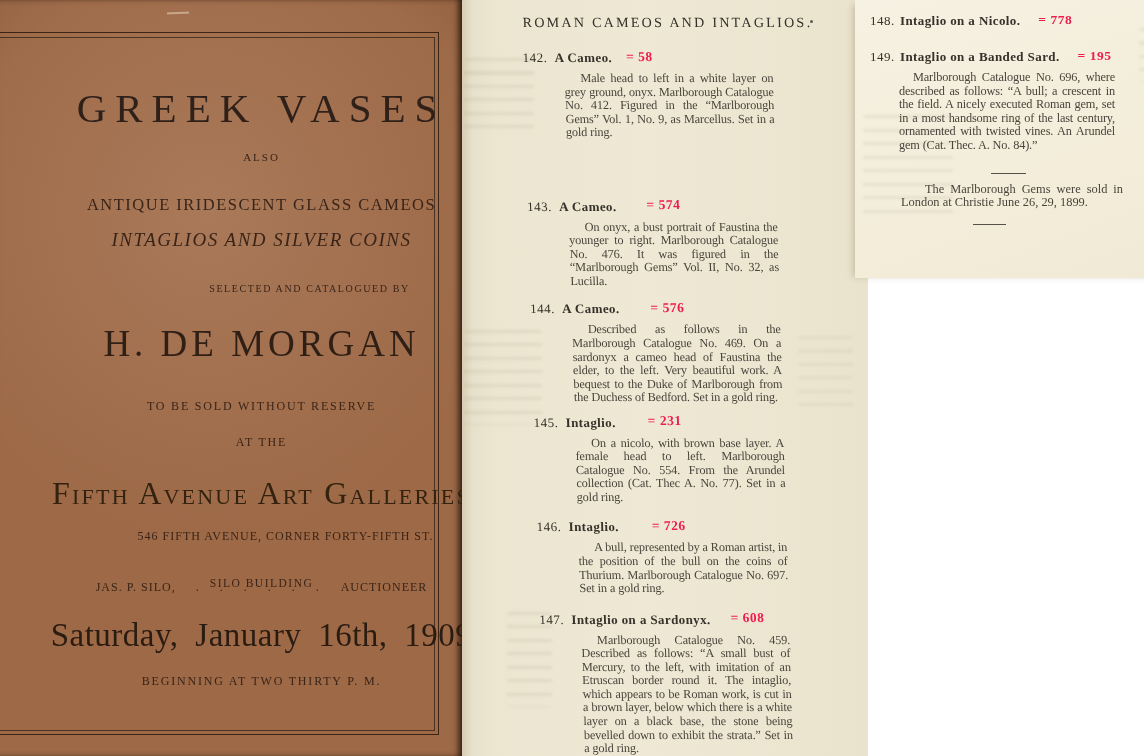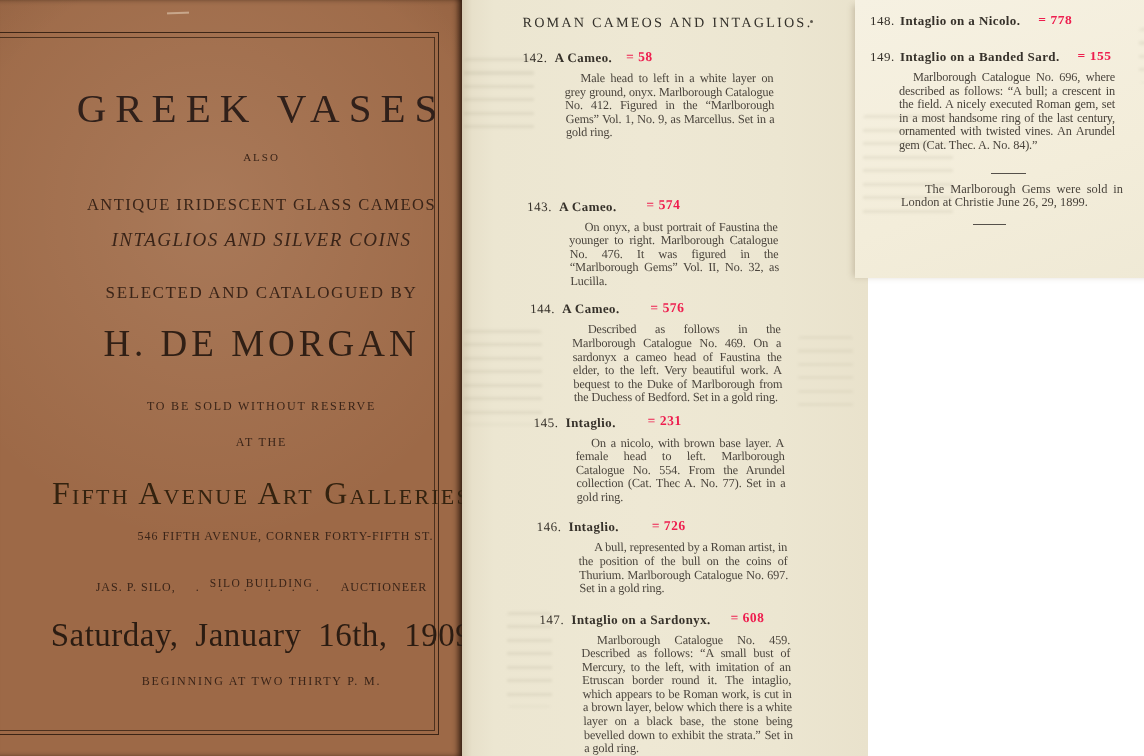--- a/index.html
+++ b/index.html
@@ -17,21 +17,21 @@
   .frame{position:absolute;border:1.4px solid rgba(43,25,13,0.85);}
   .frame.outer{left:-20px;top:32px;width:457px;height:701px;}
   .frame.inner{left:-20px;top:36.5px;width:453px;height:692px;border-color:rgba(43,25,13,0.7);}
   .scratch{position:absolute;left:167px;top:12px;width:22px;height:2px;
     background:rgba(238,222,200,0.5);transform:rotate(-2deg);filter:blur(.4px);}
   .cov{position:absolute;left:0;width:523px;text-align:center;color:var(--cover-ink,#3a2418);white-space:nowrap;}
   .cov-title{top:84px;font-size:41px;letter-spacing:9px;color:#30201a;}
   .cov-also{top:151px;font-size:11px;letter-spacing:2px;}
   .cov-sub1{top:195px;font-size:16.5px;letter-spacing:1.5px;}
   .cov-sub2{top:229px;font-size:19px;letter-spacing:1.5px;font-style:italic;}
-  .cov-selected{top:283px;font-size:17px;letter-spacing:1.6px;}
+  .cov-selected{top:283px;font-size:10px;letter-spacing:1.6px;margin-left:48px;}
   .cov-author{top:322px;font-size:37px;letter-spacing:4px;color:#301f15;}
   .cov-sold{top:399px;font-size:12px;letter-spacing:1.8px;}
   .cov-atthe{top:435px;font-size:12px;letter-spacing:1.8px;}
   .cov-gallery{top:475px;font-size:32px;font-variant:small-caps;letter-spacing:2.2px;color:#33220f;}
   .cov-address{top:529px;font-size:12px;letter-spacing:1px;margin-left:24px;}
   .cov-building{top:577px;font-size:11.5px;letter-spacing:1.5px;}
   .cov-auct{top:580px;font-size:12px;letter-spacing:1px;display:flex;justify-content:center;gap:20px;align-items:baseline;}
   .cov-auct .dots{word-spacing:14px;letter-spacing:2px;}
   .cov-date{top:617px;font-size:33px;word-spacing:8px;letter-spacing:.5px;color:#2b1c12;}
   .cov-time{top:674px;font-size:12px;letter-spacing:1.8px;}
@@ -168,21 +168,21 @@
     <div class="smudge" style="right:2px;top:100px;width:24px;height:110px;"></div>
     <div class="right-content">
       <div id="entries-right">
           <div class="entry e148">
     <div class="entry-head">
       <span class="num">148.</span><span class="title">Intaglio on a Nicolo.</span><span class="price">= 778</span>
     </div>
   </div>
           <div class="entry e149">
     <div class="entry-head">
-      <span class="num">149.</span><span class="title">Intaglio on a Banded Sard.</span><span class="price">= 155</span>
+      <span class="num">149.</span><span class="title">Intaglio on a Banded Sard.</span><span class="price">= 195</span>
     </div>
     <p class="body">Marlborough Catalogue No. 696, where described as follows: “A bull; a crescent in the field. A nicely executed Roman gem, set in a most handsome ring of the last century, ornamented with twisted vines.  An Arundel gem (Cat. Thec. A. No. 84).”</p>
   </div>
         </div>
       <hr class="rule rule1">
       <p class="colophon">The Marlborough Gems were sold in London at Christie June 26, 29, 1899.</p>
       <hr class="rule rule2">
     </div>
     <div class="notch"></div>
   </div>

